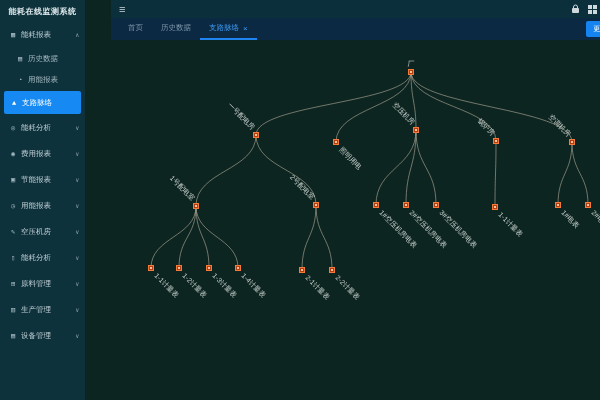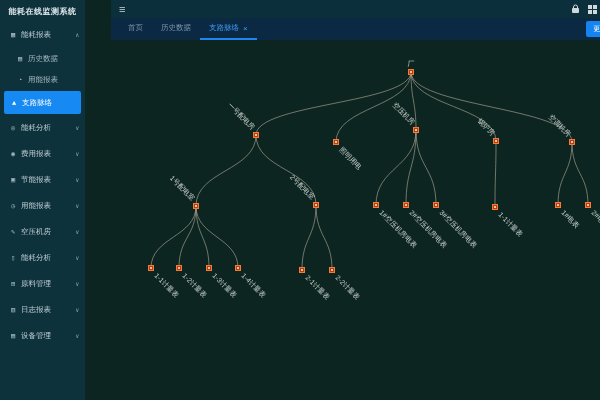--- a/index.html
+++ b/index.html
@@ -103,21 +103,21 @@
           <span class="lbl">能耗分析</span>
           <span class="caret">∨</span>
         </div>
         <div class="mi">
           <span class="ic">⊞</span>
           <span class="lbl">原料管理</span>
           <span class="caret">∨</span>
         </div>
         <div class="mi">
           <span class="ic">▥</span>
-          <span class="lbl">日志报表</span>
+          <span class="lbl">生产管理</span>
           <span class="caret">∨</span>
         </div>
         <div class="mi">
           <span class="ic">▤</span>
           <span class="lbl">设备管理</span>
           <span class="caret">∨</span>
         </div>
       </nav>
   </aside>
 

